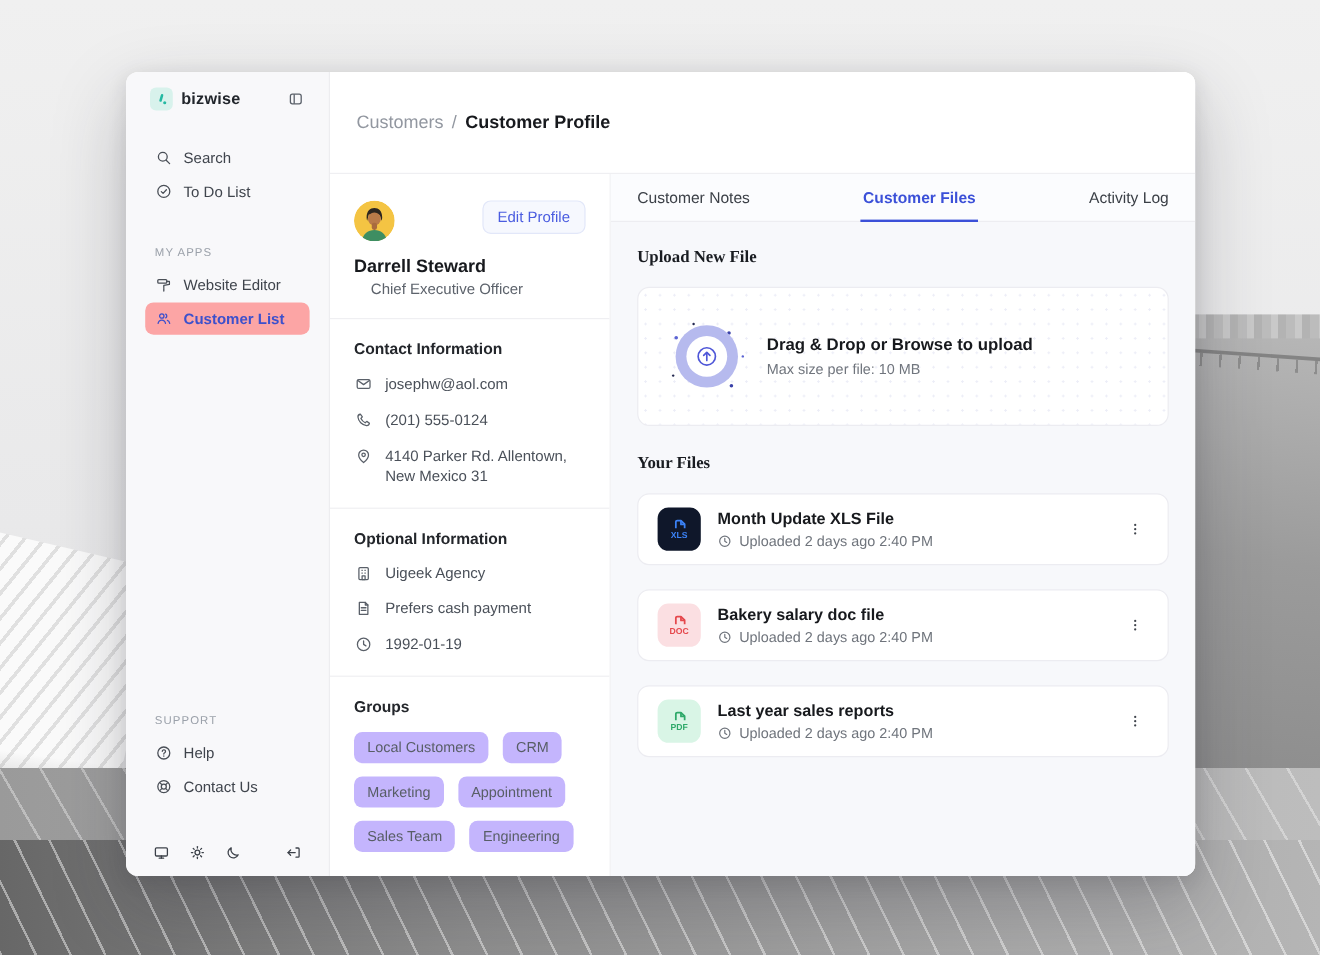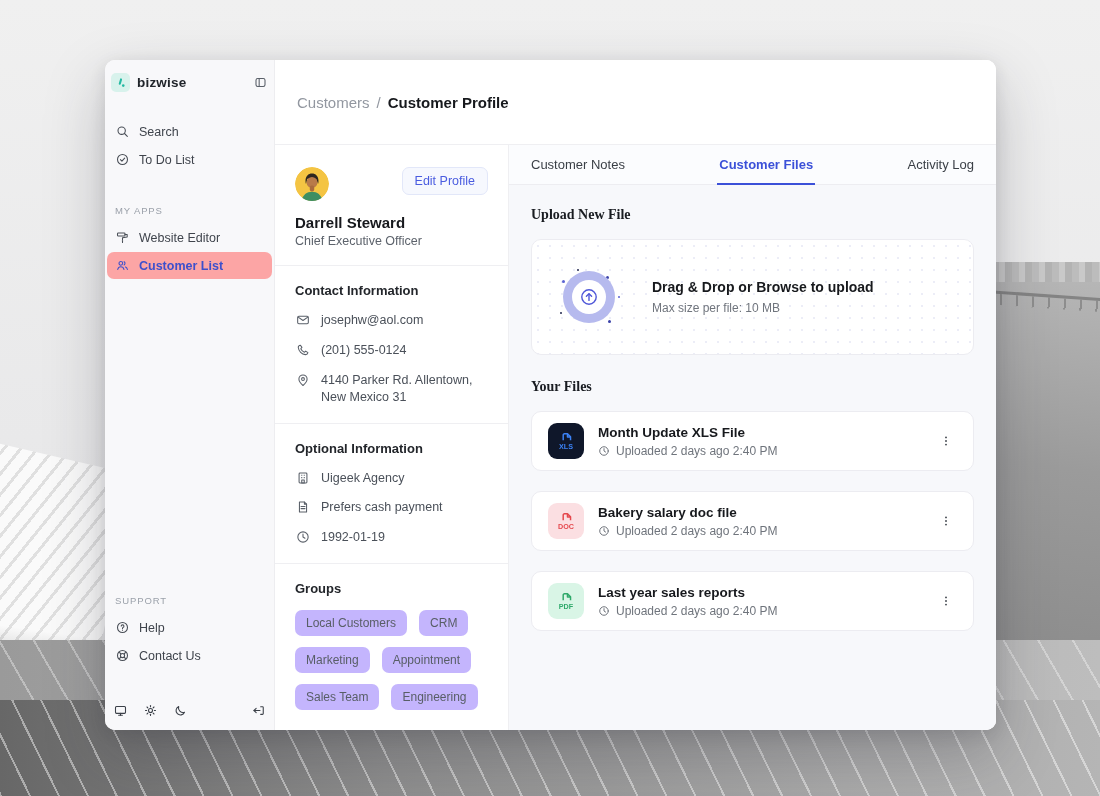--- a/index.html
+++ b/index.html
@@ -31,21 +31,21 @@
   .ph-wall-shadow{position:absolute;left:-10px;top:636px;width:170px;height:90px;transform:rotate(8deg);
     background:linear-gradient(180deg,rgba(90,90,90,0),rgba(60,60,60,.55));}
 
   
   .app{position:absolute;left:105px;top:60px;width:891px;height:670px;border-radius:10px;
     background:#fff;display:flex;overflow:hidden;
     box-shadow:0 24px 60px rgba(40,40,50,.25),0 4px 16px rgba(40,40,50,.12);}
 
   
   .sidebar{width:170px;flex:0 0 170px;background:#f8f8fa;border-right:1px solid #ededf0;
-    display:flex;flex-direction:column;padding:13px 2px 12px;}
+    display:flex;flex-direction:column;padding:13px 16px 12px;}
   .brand-row{display:flex;align-items:center;gap:7px;padding:0 4px;}
   .brand-logo{width:19px;height:19px;border-radius:5px;background:#d8f2ec;display:flex;
     align-items:center;justify-content:center;flex:0 0 19px;}
   .brand-name{font-size:13.5px;font-weight:700;color:#21252b;letter-spacing:.2px;}
   .collapse-btn{margin-left:auto;color:#5a6069;display:flex;cursor:pointer;}
   .nav{margin-top:26px;display:flex;flex-direction:column;gap:1px;}
   .nav-item{display:flex;align-items:center;gap:9px;height:27px;padding:0 8px;border-radius:7px;
     font-size:12.5px;color:#3f444c;cursor:pointer;}
   .nav-item .ic{display:flex;color:#4a4f57;}
   .nav-item.active{background:#fca5a5;color:#3d50cc;font-weight:700;}
@@ -67,42 +67,42 @@
   .body-row{flex:1;display:flex;min-height:0;}
 
   
   .profile-col{width:234px;flex:0 0 234px;border-right:1px solid #efeff2;padding:22px 20px 10px;
     overflow:hidden;background:#fff;}
   .avatar-row{display:flex;align-items:flex-start;justify-content:space-between;}
   .avatar{width:34px;height:34px;border-radius:50%;overflow:hidden;flex:0 0 34px;}
   .edit-btn{padding:6px 12px;font-size:12.5px;color:#4a5ce0;background:#f6f8fe;cursor:pointer;
     border:1px solid #e2e7f9;border-radius:7px;font-family:inherit;}
   .p-name{margin-top:13px;font-size:15px;font-weight:700;color:#17191d;}
-  .p-title{margin-top:3px;font-size:12.5px;color:#5d636c;}
+  .p-title{margin-top:3px;font-size:12.5px;color:#5d636c;margin-left:14px;}
   .divider{height:1px;background:#efeff2;margin:17px -20px;}
   .sec-h{font-size:13px;font-weight:700;color:#23262b;margin-bottom:14px;}
   .info-row{display:flex;align-items:flex-start;gap:10px;font-size:12.5px;color:#4a5059;
     margin-bottom:13px;line-height:1.35;}
   .info-row .ic{display:flex;color:#5a6069;flex:0 0 16px;margin-top:0px;}
   .tags{display:flex;flex-wrap:wrap;gap:11px 12px;}
   .tag{background:#c4b5fd;border-radius:7px;padding:6px 11px;font-size:12px;color:#585e66;cursor:pointer;}
 
   
   .right-panel{flex:1;min-width:0;display:flex;flex-direction:column;background:#f7f8fb;}
   .tabbar{height:40px;flex:0 0 40px;background:#fbfcfe;border-bottom:1px solid #ededf1;
     display:flex;align-items:stretch;justify-content:space-between;padding:0 20px;}
   .tab{display:flex;align-items:center;font-size:13px;color:#3a3f46;position:relative;
     padding:0 2px;cursor:pointer;}
   .tab.active{color:#3b50d8;font-weight:700;}
   .tab.active::after{content:"";position:absolute;left:0;right:0;bottom:-1px;height:2px;background:#3b50d8;}
   .panel-content{padding:19px 22px;overflow:hidden;}
   .panel-h{font-size:14px;font-weight:700;color:#191c21;margin:3px 0 16px;font-family:Liberation Serif, serif;}
 
   .upload-card{background-color:#fff;border:1px solid #ececf1;border-radius:10px;height:116px;
-    display:flex;align-items:center;padding:0 24px;gap:30px;cursor:pointer;
+    display:flex;align-items:center;padding:0 24px;gap:17px;cursor:pointer;
     background-image:radial-gradient(#ecedf7 1px,transparent 1px);background-size:12px 12px;}
   .up-wrap{position:relative;width:66px;height:66px;flex:0 0 66px;}
   .up-outer{position:absolute;left:7px;top:7px;width:52px;height:52px;border-radius:50%;
     background:#b6baee;display:flex;align-items:center;justify-content:center;}
   .up-inner{width:34px;height:34px;border-radius:50%;background:#fff;display:flex;
     align-items:center;justify-content:center;color:#4f57d8;}
   .dot{position:absolute;border-radius:50%;}
   .up-title{font-size:14px;font-weight:700;color:#17191d;}
   .up-sub{font-size:12px;color:#70757d;margin-top:6px;}
 

